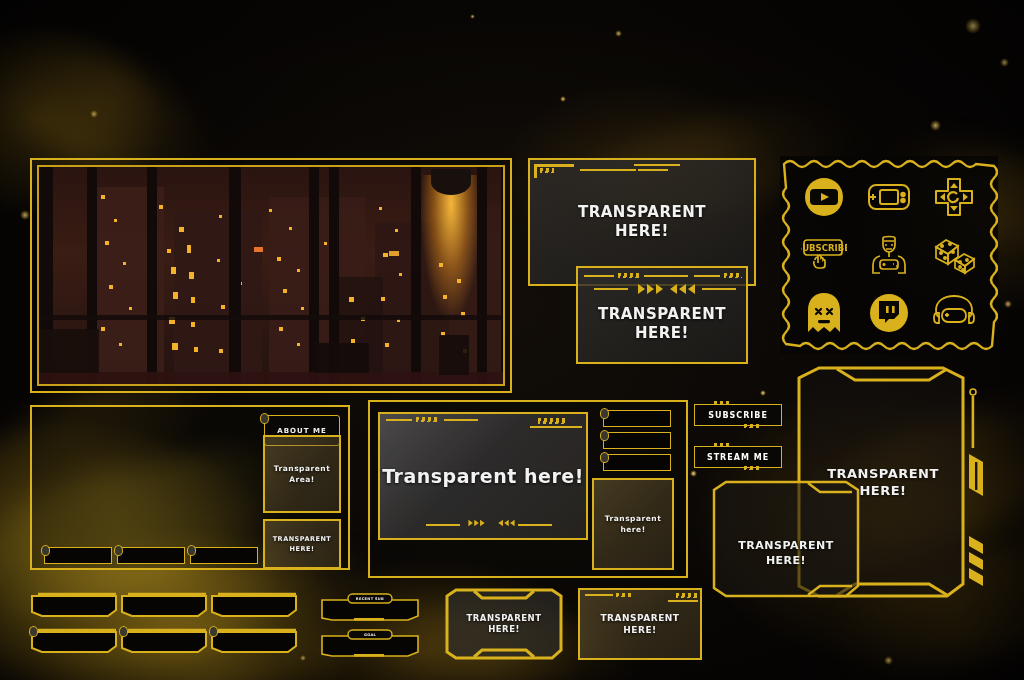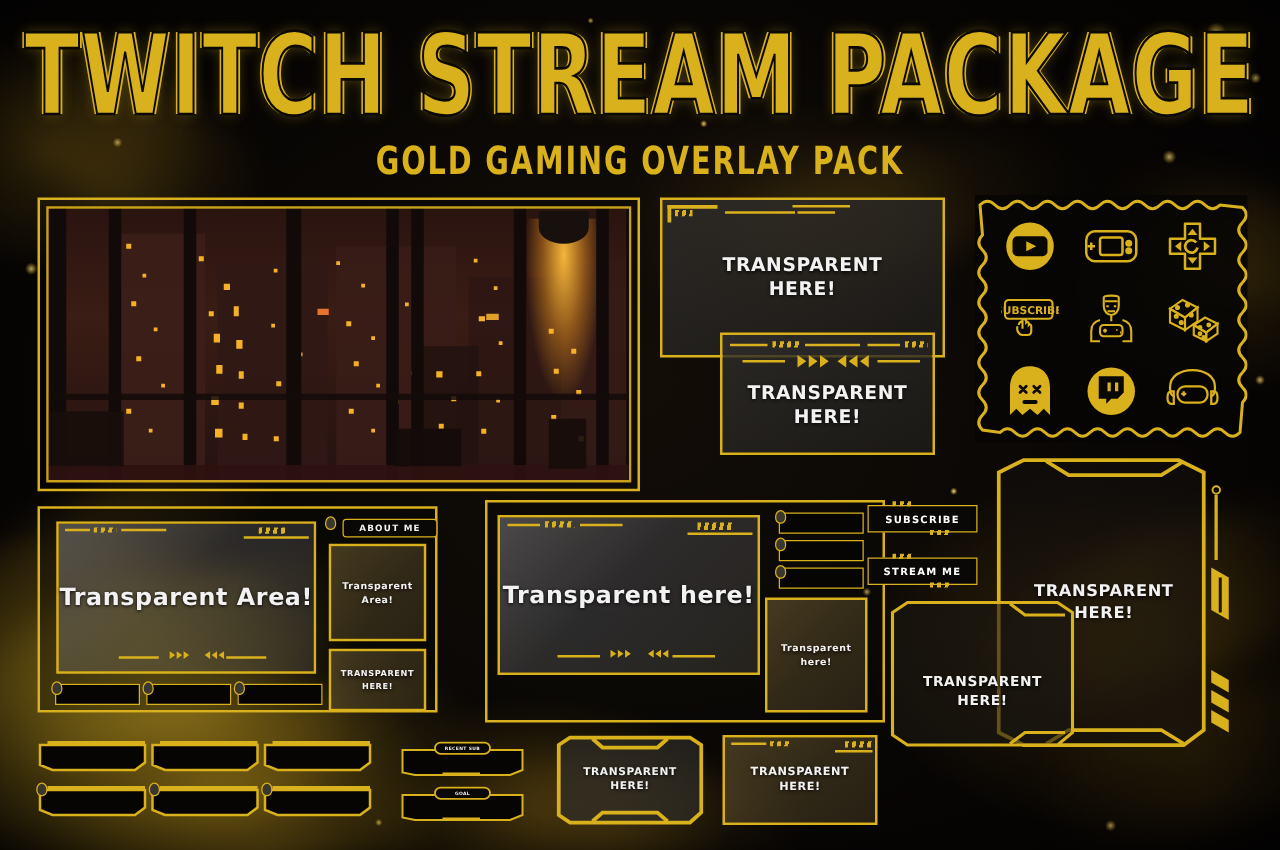--- a/index.html
+++ b/index.html
@@ -199,24 +199,20 @@
     <div class="bg-spark" style="left:20px;top:210px;width:10px;height:10px;"></div>
     <div class="bg-spark" style="left:1004px;top:300px;width:8px;height:8px;"></div>
     <div class="bg-spark" style="left:760px;top:390px;width:6px;height:6px;"></div>
     <div class="bg-spark" style="left:690px;top:470px;width:7px;height:7px;"></div>
     <div class="bg-spark" style="left:300px;top:655px;width:6px;height:6px;"></div>
     <div class="bg-spark" style="left:884px;top:656px;width:9px;height:9px;"></div>
     <div class="bg-spark" style="left:470px;top:14px;width:5px;height:5px;"></div>
   </div>
   <div class="bg-layer bg-vignette"></div>
 
-  <div class="header">
-    <div class="title">TWITCH STREAM PACKAGE</div>
-    <div class="subtitle">GOLD GAMING OVERLAY PACK</div>
-  </div>
 
   <div class="wallart" style="left:30px;top:158px;width:482px;height:235px;border:2px solid #d9b11c;">
     <div class="frame-in">
       <div class="city">
 
         <div class="bld" style="left:55px;top:20px;width:70px;height:200px;background:rgba(60,30,25,.85);"></div>
         <div class="bld" style="left:135px;top:45px;width:88px;height:180px;background:rgba(48,24,21,.9);"></div>
         <div class="bld" style="left:230px;top:30px;width:96px;height:195px;background:rgba(58,29,24,.8);"></div>
         <div class="bld" style="left:336px;top:55px;width:78px;height:170px;background:rgba(45,23,20,.9);"></div>
         <div class="bld" style="left:300px;top:110px;width:44px;height:115px;background:rgba(36,18,16,.92);"></div>
@@ -446,42 +442,22 @@
           <path d="M40 22c2 0 3 2 3 5s-1 5-3 5h-2V22z"></path>
           <rect x="11" y="18" width="24" height="13" rx="6"></rect>
           <path d="M16 22v4M14 24h4M28 23h.01M31 26h.01M28 27h.01M25 24h.01"></path>
         </svg>
       </div>
     </div>
   </div>
 
   <div style="position:absolute;left:30px;top:405px;width:320px;height:165px;border:2px solid #d9b11c;background:rgba(10,8,6,.35);">
 
-    <div class="panel glass" style="left:13px;top:10px;width:208px;height:122px;border-color:#d9b11c;">
-      <div class="bar" style="left:5px;top:4px;width:20px;height:2px;"></div>
-      <div class="hatch" style="left:28px;top:3px;width:18px;height:4px;"></div>
-      <div class="bar" style="left:50px;top:4px;width:36px;height:2px;"></div>
-      <div class="hatch" style="left:160px;top:3px;width:22px;height:5px;"></div>
-      <div class="bar" style="left:148px;top:10px;width:52px;height:2px;"></div>
-      <div class="chev r" style="left:84px;bottom:8px;transform:scale(.62);">
-          <i></i>
-          <i></i>
-          <i></i>
-        </div>
-      <div class="chev l" style="left:112px;bottom:8px;transform:scale(.62);">
-          <i></i>
-          <i></i>
-          <i></i>
-        </div>
-      <div class="bar" style="left:48px;bottom:10px;width:32px;height:2px;"></div>
-      <div class="bar" style="left:134px;bottom:10px;width:32px;height:2px;"></div>
-      <div class="ph" style="font-size:19px;">Transparent Area!</div>
-    </div>
-
-    <div class="chip" style="left:242px;top:8px;width:76px;height:15px;font-size:7px;letter-spacing:1px;border-radius:3px;">
+
+    <div class="chip" style="left:232px;top:8px;width:76px;height:31px;font-size:7px;letter-spacing:1px;border-radius:3px;">
       <span>ABOUT ME</span>
     </div>
     <div class="node" style="left:228px;top:6px;"></div>
 
     <div class="panel glass-warm" style="left:231px;top:28px;width:78px;height:78px;">
       <div class="ph" style="font-size:7.5px;line-height:11px;">
         <span>Transparent</span>
         <span>Area!</span>
       </div>
     </div>
@@ -494,21 +470,21 @@
     </div>
 
     <div style="position:absolute;left:12px;top:140px;width:68px;height:17px;border:1.5px solid #d9b11c;background:#060504;"></div>
     <div class="node" style="left:9px;top:138px;"></div>
     <div style="position:absolute;left:85px;top:140px;width:68px;height:17px;border:1.5px solid #d9b11c;background:#060504;"></div>
     <div class="node" style="left:82px;top:138px;"></div>
     <div style="position:absolute;left:158px;top:140px;width:68px;height:17px;border:1.5px solid #d9b11c;background:#060504;"></div>
     <div class="node" style="left:155px;top:138px;"></div>
   </div>
 
-  <div style="position:absolute;left:388px;top:400px;width:320px;height:178px;border:2px solid #d9b11c;background:rgba(10,8,6,.32);">
+  <div style="position:absolute;left:368px;top:400px;width:320px;height:178px;border:2px solid #d9b11c;background:rgba(10,8,6,.32);">
 
     <div class="panel glass" style="left:8px;top:10px;width:210px;height:128px;">
       <div class="bar" style="left:6px;top:5px;width:26px;height:2px;"></div>
       <div class="hatch" style="left:36px;top:3px;width:24px;height:5px;"></div>
       <div class="bar" style="left:64px;top:5px;width:34px;height:2px;"></div>
       <div class="hatch" style="left:158px;top:4px;width:28px;height:6px;"></div>
       <div class="bar" style="left:150px;top:12px;width:52px;height:2px;"></div>
       <div class="chev r" style="left:84px;bottom:10px;transform:scale(.65);">
           <i></i>
           <i></i>

